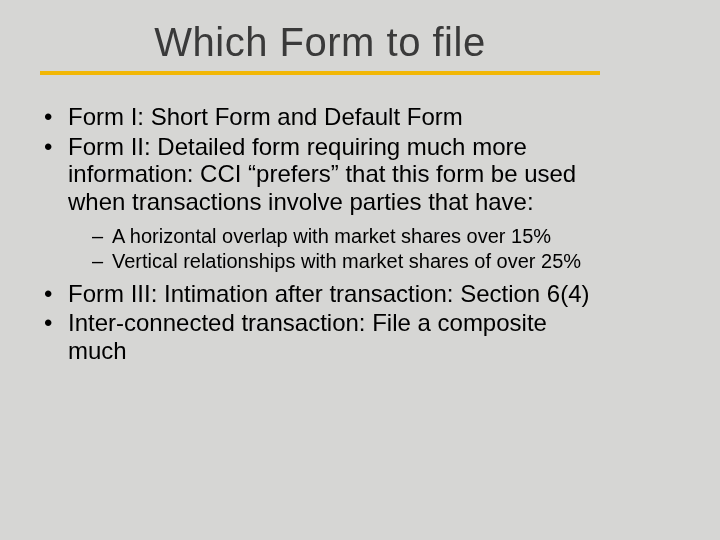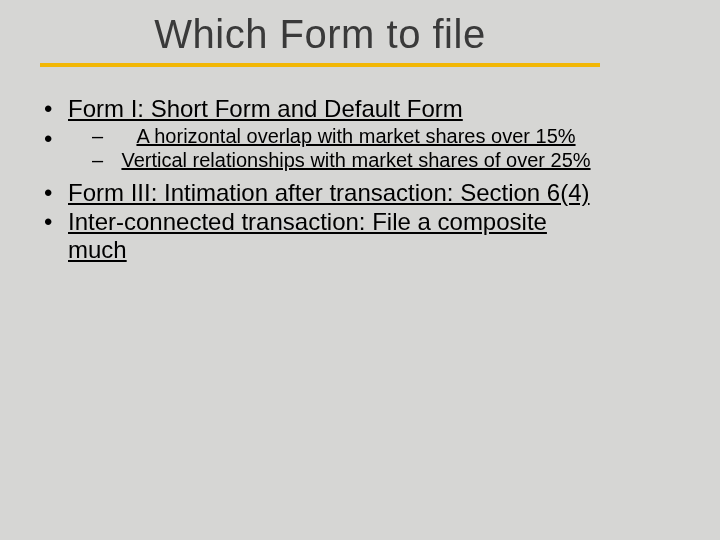--- a/index.html
+++ b/index.html
@@ -9,21 +9,21 @@
     height: 540px;
     background: #d6d6d4;
     font-family: Arial, Helvetica, sans-serif;
     color: #000;
     overflow: hidden;
   }
   .slide {
     box-sizing: border-box;
     width: 640px;
     height: 540px;
-    padding: 12px 34px 0 34px;
+    padding: 20px 34px 0 34px;
   }
   .title-wrap {
     text-align: center;
     margin-bottom: 0;
   }
   .title {
     display: inline-block;
     font-size: 40px;
     font-weight: 400;
     color: #3a3a3a;
@@ -32,41 +32,39 @@
   }
   .rule {
     height: 4px;
     background: #f2b705;
     margin: 4px 6px 28px 6px;
   }
   ul.level1 {
     list-style: none;
     margin: 0;
     padding: 0 6px 0 6px;
-    text-decoration: underline;
   }
   ul.level1 > li {
     position: relative;
     padding-left: 28px;
     font-size: 24px;
     line-height: 1.15;
     margin: 2px 0 2px 0;
   }
   ul.level1 > li::before {
     content: "•";
     position: absolute;
     left: 4px;
     top: 0;
     font-size: 24px;
   }
   ul.level2 {
     list-style: none;
-    margin: 2px 0 6px 0;
+    margin: 10px 0 6px 0;
     padding: 0 0 0 24px;
-    text-align: center;
   }
   ul.level2 > li {
     position: relative;
     padding-left: 20px;
     font-size: 20px;
     line-height: 1.18;
     margin: 1px 0;
   }
   ul.level2 > li::before {
     content: "–";
@@ -80,20 +78,21 @@
 
 <div class="slide">
   <div class="title-wrap">
     <div class="title">Which Form to file</div>
   </div>
   <div class="rule"></div>
 
   <ul class="level1">
     <li><span>Form I: Short Form and Default Form</span></li>
     <li>
+      <span>Form II: Detailed form requiring much more information: CCI “prefers” that this form be used when transactions involve parties that have:</span>
       <ul class="level2">
         <li><span>A horizontal overlap with market shares over 15%</span></li>
         <li><span>Vertical relationships with market shares of over 25%</span></li>
       </ul>
     </li>
     <li><span>Form III: Intimation after transaction: Section 6(4)</span></li>
     <li><span>Inter-connected transaction: File a composite much</span></li>
   </ul>
 </div>
 

